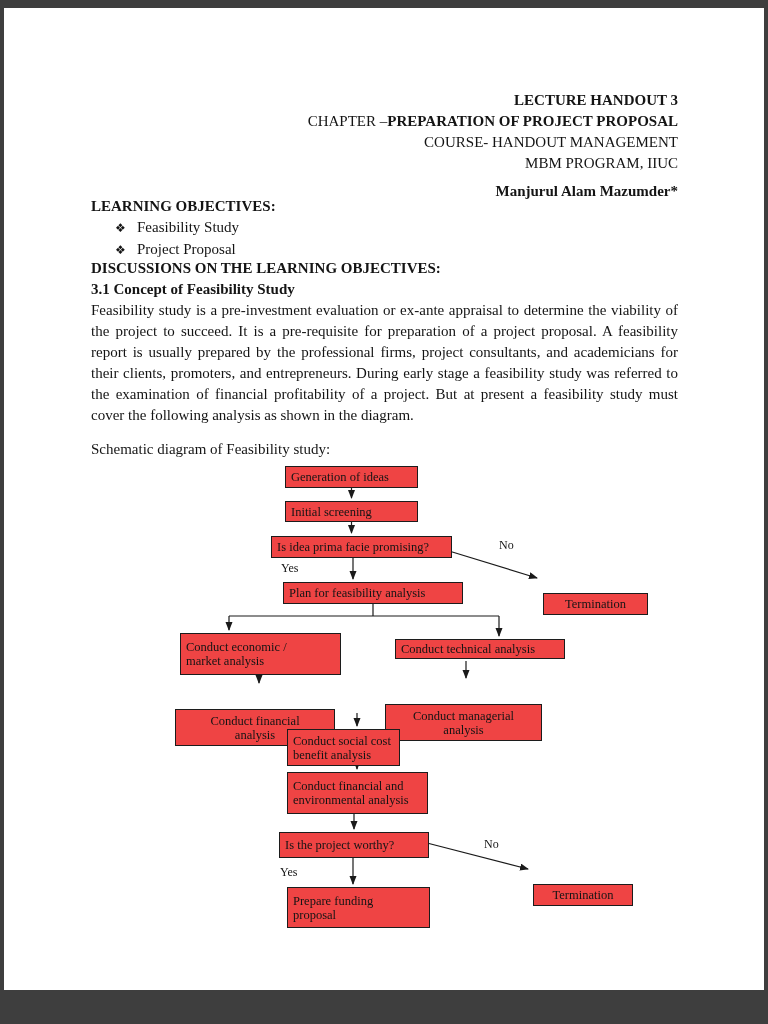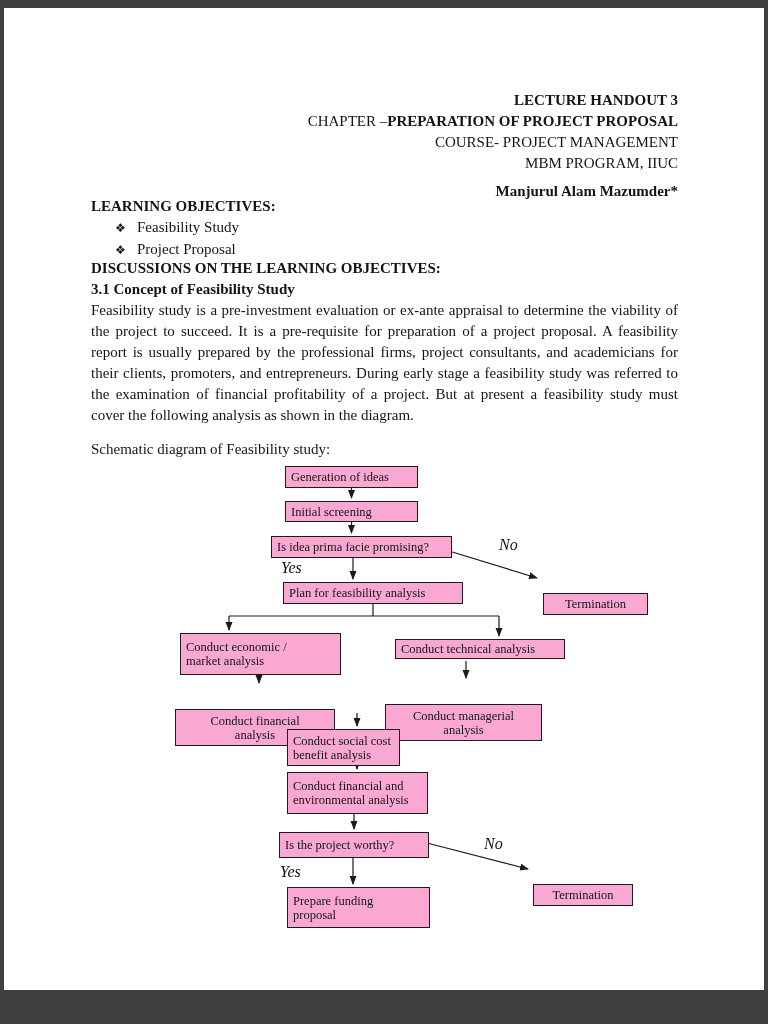--- a/index.html
+++ b/index.html
@@ -25,38 +25,38 @@
   .obj .blt { display: inline-block; width: 22px; font-family: "DejaVu Sans", sans-serif; font-size: 12px; }
 
   .disc { top: 250px; left: 87px; width: 587px; font-size: 15px; line-height: 21px; }
   .disc p { margin: 0; text-align: justify; }
   .disc .cap { margin-top: 13px; }
 
   .diagram { top: 450px; left: 0; width: 760px; height: 500px; }
   .diagram svg { position: absolute; left: 0; top: 0; }
   .node {
     position: absolute; box-sizing: border-box;
-    border: 1px solid #1c1c1c; background: #f9a8d4;
+    border: 1px solid #1c1c1c; background: #ef4444;
     display: flex; align-items: center; justify-content: flex-start;
     text-align: left; font-size: 12.5px; line-height: 14px;
     padding: 2px 5px; white-space: pre-line;
   }
   .node.center { justify-content: center; text-align: center; margin-top: 23px; }
-  .lbl { position: absolute; font-size: 16px; line-height: 14px; font-style: italic; }
+  .lbl { position: absolute; font-size: 12px; line-height: 14px; }
 </style>
 </head>
 <body>
 
 <div id="frame">
   <div id="page">
 
     <div class="abs hdr">
       <div><span class="b">LECTURE HANDOUT 3</span></div>
       <div><span>CHAPTER –</span><span class="b">PREPARATION OF PROJECT PROPOSAL</span></div>
-      <div>COURSE- PROJECT MANAGEMENT</div>
+      <div>COURSE- HANDOUT MANAGEMENT</div>
       <div>MBM PROGRAM, IIUC</div>
       <div class="author">Manjurul Alam Mazumder*</div>
     </div>
 
     <div class="abs obj">
       <div class="b">LEARNING OBJECTIVES:</div>
       <div class="item"><span class="blt">❖</span><span>Feasibility Study</span></div>
       <div class="item"><span class="blt">❖</span><span>Project Proposal</span></div>
     </div>
 

